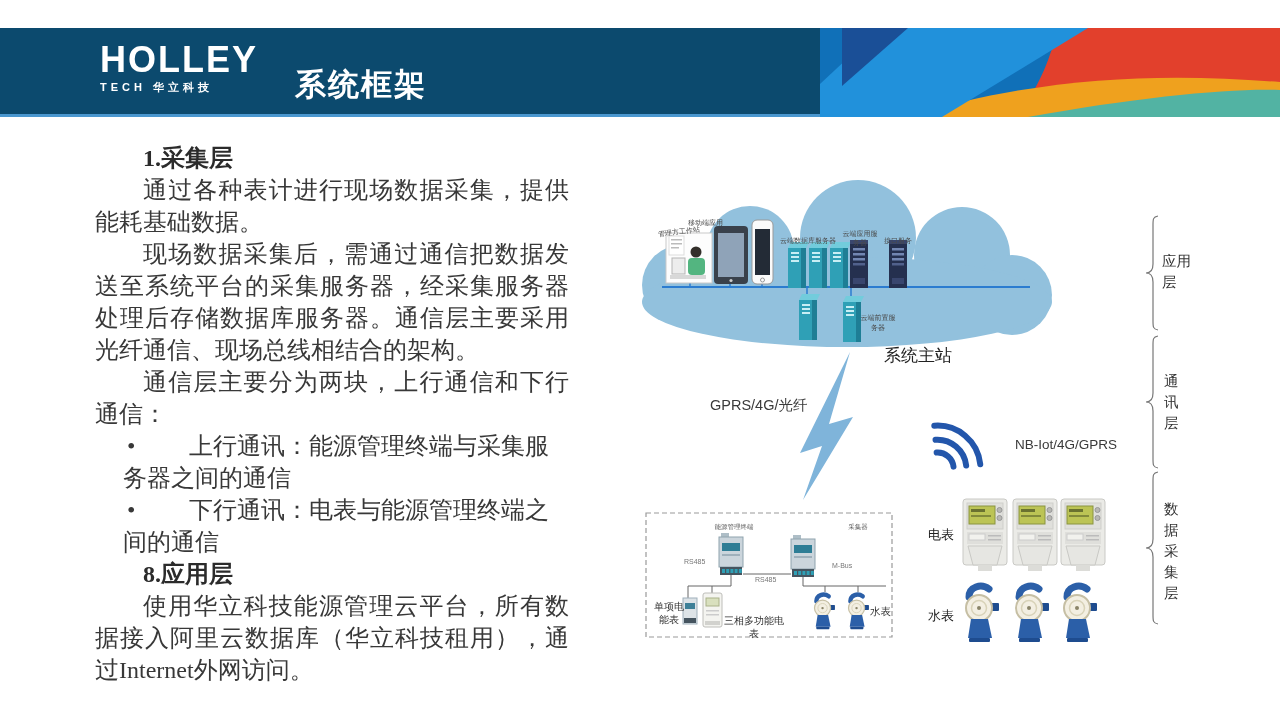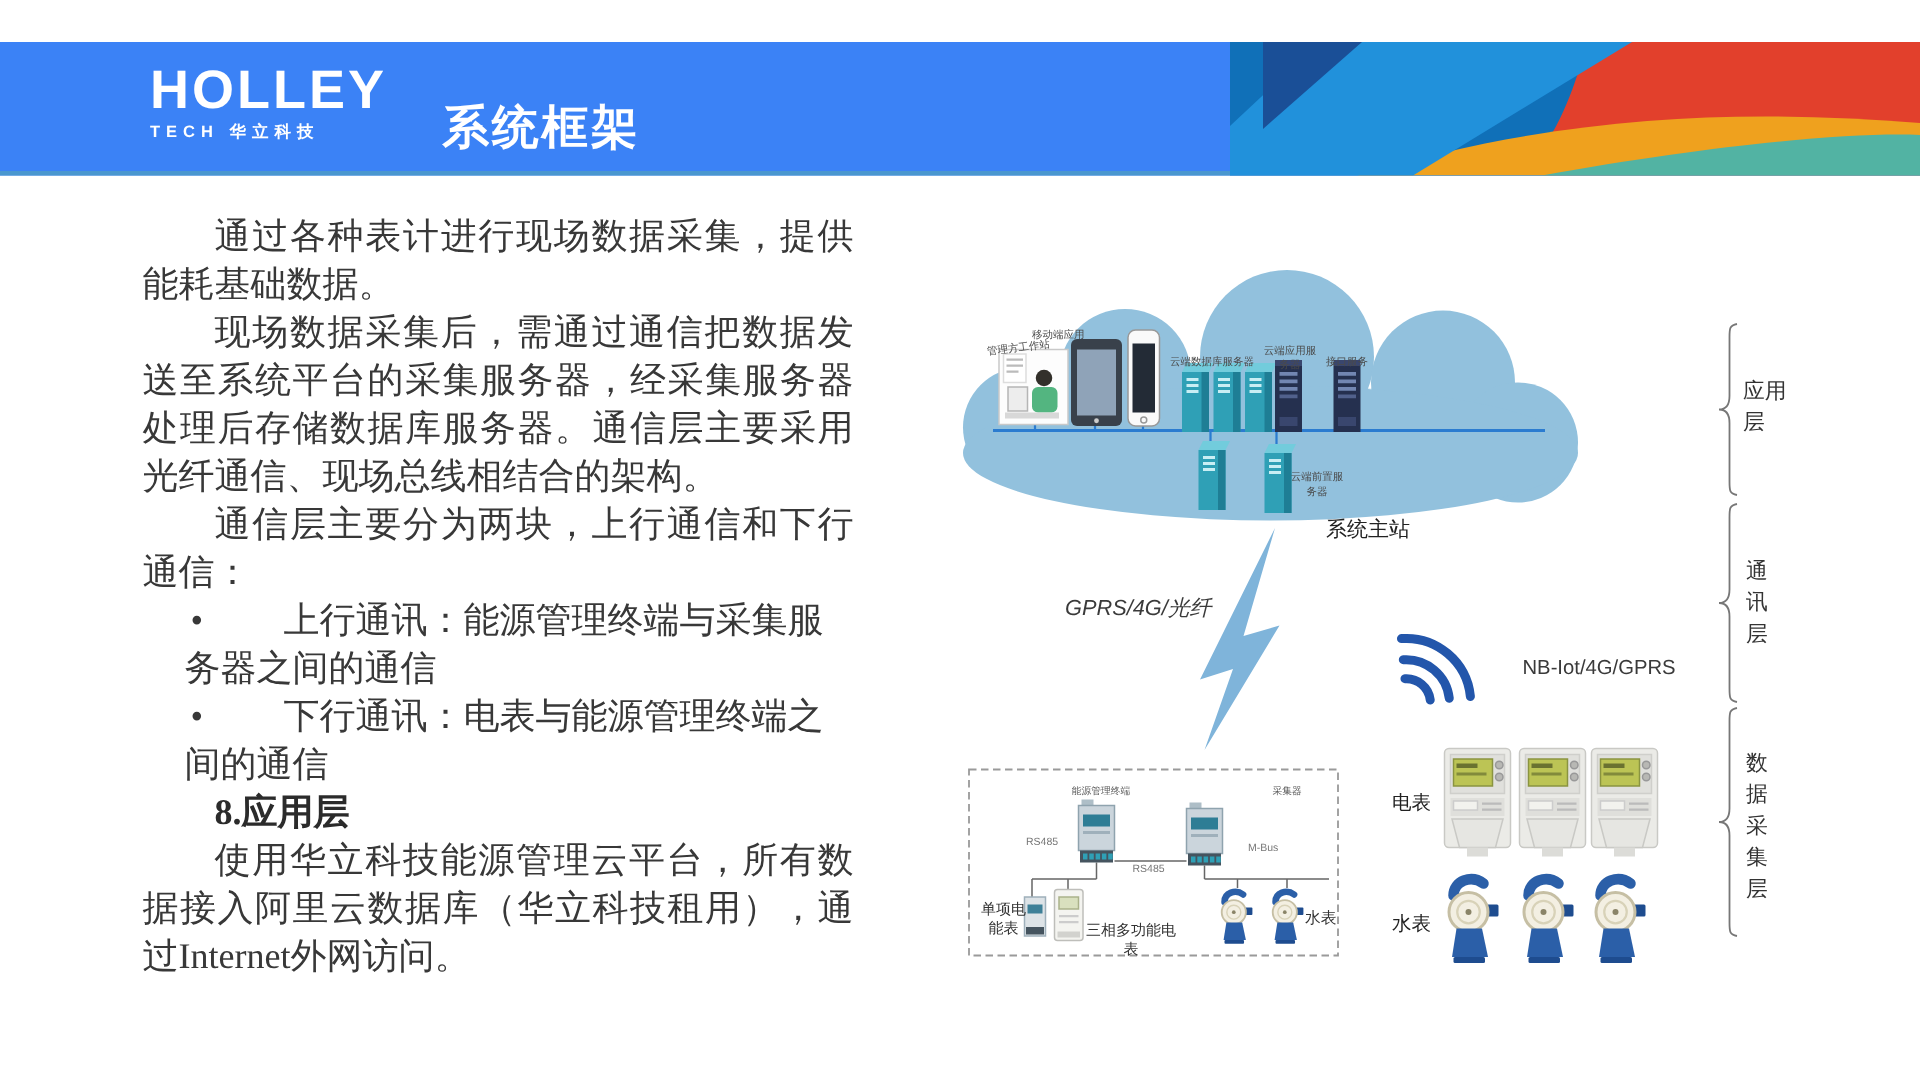--- a/index.html
+++ b/index.html
@@ -1,20 +1,20 @@
 <!DOCTYPE html>
 <html><head>
 <meta charset="utf-8">
 <style>
   html,body{margin:0;padding:0;background:#ffffff;}
   .slide{position:relative;width:1280px;height:720px;background:#ffffff;overflow:hidden;
          font-family:"Liberation Sans",sans-serif;}
 
   
-  .header{position:absolute;left:0;top:28px;width:1280px;height:89px;background:#3b82f6;}
+  .header{position:absolute;left:0;top:28px;width:1280px;height:89px;background:#0c4a6e;}
   .header-underline{position:absolute;left:0;bottom:0;width:100%;height:3px;background:#4A97CF;}
   .deco{position:absolute;right:0;top:0;width:460px;height:89px;}
   .logo{position:absolute;left:100px;top:14px;color:#ffffff;}
   .logo-brand{font-size:36px;font-weight:800;letter-spacing:2px;line-height:36px;}
   .logo-tagline{font-size:11px;font-weight:700;letter-spacing:4px;margin-top:2px;}
   .slide-title{position:absolute;left:295px;top:36px;margin:0;color:#ffffff;
                font-size:31px;font-weight:700;letter-spacing:2px;}
 
   
   .article{position:absolute;left:95px;top:142px;width:474px;color:#383838;
@@ -52,20 +52,21 @@
       <polygon points="22,0 88,0 22,58" fill="#1A4F97"></polygon>
     </svg>
     <div class="logo">
       <div class="logo-brand">HOLLEY</div>
       <div class="logo-tagline">TECH 华立科技</div>
     </div>
     <h1 class="slide-title">系统框架</h1>
   </div>
 
   <div class="article">
+    <h3>1.采集层</h3>
     <p>通过各种表计进行现场数据采集，提供能耗基础数据。</p>
     <p>现场数据采集后，需通过通信把数据发送至系统平台的采集服务器，经采集服务器处理后存储数据库服务器。通信层主要采用光纤通信、现场总线相结合的架构。</p>
     <p>通信层主要分为两块，上行通信和下行通信：</p>
     <ul>
       <li><span class="mark">•</span><span>上行通讯：能源管理终端与采集服务器之间的通信</span></li>
       <li><span class="mark">•</span><span>下行通讯：电表与能源管理终端之间的通信</span></li>
     </ul>
     <h3>8.应用层</h3>
     <p>使用华立科技能源管理云平台，所有数据接入阿里云数据库（华立科技租用），通过Internet外网访问。</p>
   </div>
@@ -245,23 +246,23 @@
     </svg>
 
     <div class="dlabel tiny" style="left:58px;top:97px;transform:rotate(-7deg);">管理方工作站</div>
     <div class="dlabel tiny" style="left:88px;top:88px;">移动端应用</div>
     <div class="dlabel tiny" style="left:180px;top:106px;">云端数据库服务器</div>
     <div class="dlabel tiny center" style="left:238px;top:99px;width:44px;">云端应用服</div>
     <div class="dlabel tiny center" style="left:238px;top:108px;width:44px;">务器</div>
     <div class="dlabel tiny" style="left:284px;top:106px;">接口服务</div>
     <div class="dlabel tiny center" style="left:256px;top:183px;width:44px;">云端前置服</div>
     <div class="dlabel tiny center" style="left:256px;top:193px;width:44px;">务器</div>
-    <div class="dlabel" style="left:284px;top:214px;font-size:14px;color:#222;">系统主站</div>
-
-    <div class="dlabel" style="left:110px;top:266px;font-size:14.5px;color:#3a3a3a;font-style:italic;">GPRS/4G/光纤</div>
+    <div class="dlabel" style="left:284px;top:214px;font-size:17px;color:#222;">系统主站</div>
+
+    <div class="dlabel" style="left:110px;top:266px;font-size:14.5px;color:#3a3a3a;">GPRS/4G/光纤</div>
     <div class="dlabel" style="left:415px;top:307px;font-size:13.5px;color:#3a3a3a;">NB-Iot/4G/GPRS</div>
 
     <div class="dlabel tiny2 center" style="left:106px;top:393px;width:56px;">能源管理终端</div>
     <div class="dlabel tiny2 center" style="left:240px;top:393px;width:36px;">采集器</div>
     <div class="dlabel wire-label" style="left:84px;top:428px;">RS485</div>
     <div class="dlabel wire-label" style="left:155px;top:446px;">RS485</div>
     <div class="dlabel wire-label" style="left:232px;top:432px;">M-Bus</div>
     <div class="dlabel center" style="left:52px;top:470px;width:34px;font-size:10px;color:#333;white-space:normal;word-break:break-all;line-height:13px;">单项电能表</div>
     <div class="dlabel center" style="left:122px;top:470px;width:64px;font-size:10px;color:#333;white-space:normal;word-break:break-all;line-height:13px;margin-top:14px;">三相多功能电表</div>
     <div class="dlabel" style="left:270px;top:475px;font-size:10.5px;color:#333;">水表</div>

